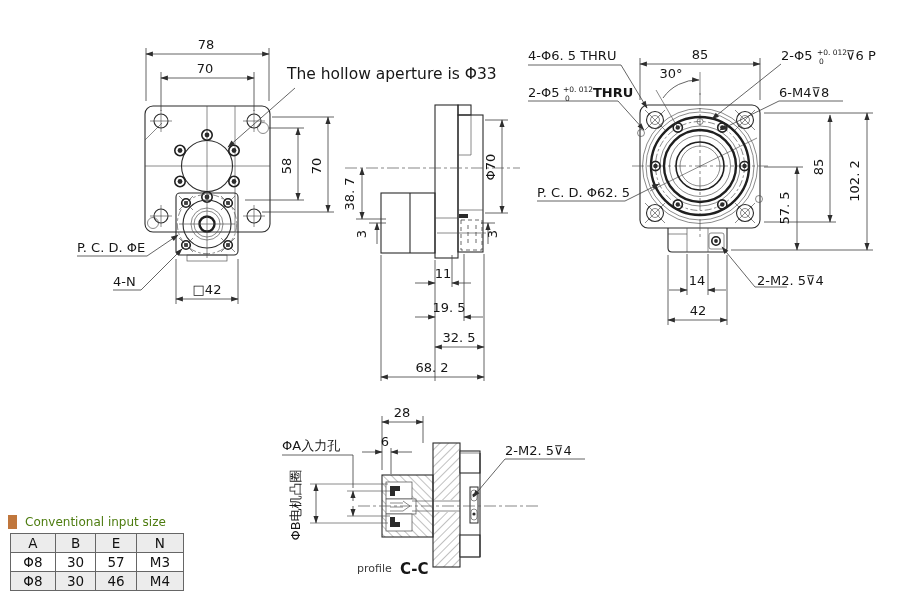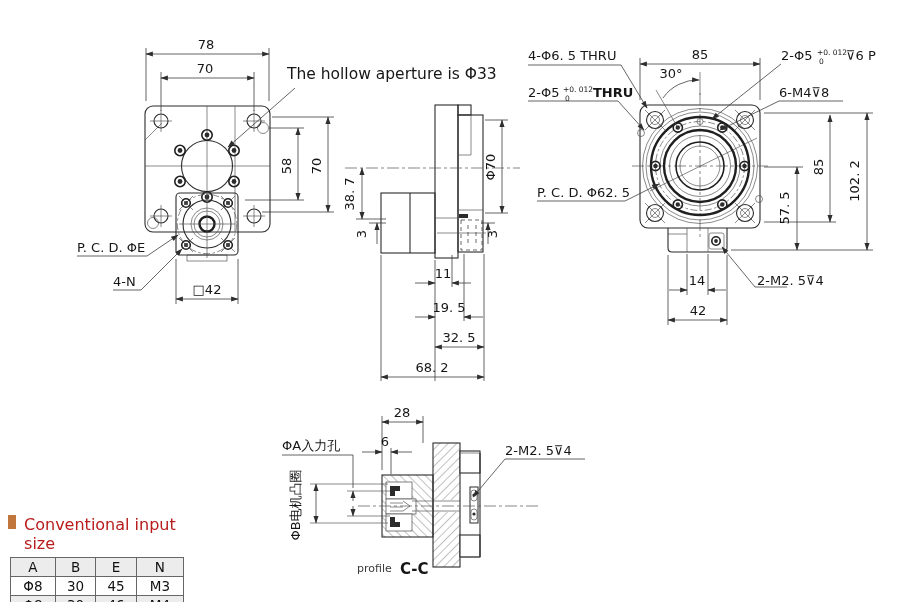--- a/index.html
+++ b/index.html
@@ -14,21 +14,21 @@
   .cl{fill:none;stroke:#555;stroke-width:.7;stroke-dasharray:12 3 3 3}
   .cls{fill:none;stroke:#555;stroke-width:.7;stroke-dasharray:7 2.5 2.5 2.5}
   .hid{fill:none;stroke:#444;stroke-width:.8;stroke-dasharray:4 3}
   .t{font-size:13px;fill:#161616}
   .t2{font-size:15.5px;fill:#161616}
   .ts{font-size:7.5px;fill:#161616}
   .tc{font-size:11px;fill:#3a3a3a}
   .tb{font-size:15px;font-weight:bold;fill:#161616}
   .mid{text-anchor:middle}
   .legend{position:absolute;left:8px;top:515px;width:184px}
-  .legend-title{display:flex;align-items:flex-start;gap:8px;font-size:16px;color:#b91c1c;margin:0 0 4px 0}
+  .legend-title{display:flex;align-items:center;gap:8px;font-size:12px;color:#4d7c0f;margin:0 0 4px 0}
   .bullet{width:9px;height:14px;display:inline-block;background:#c0763c}
   .legend table{border-collapse:collapse;width:174px;margin-left:2px}
   .legend th,.legend td{border:1px solid #666;text-align:center;font-size:13.5px;
     padding:1px 0;color:#111;height:15px}
   .legend th{background:#ececec;font-weight:normal}
   .legend tr.alt td{background:#ececec}
 </style>
 </head>
 <body>
 
@@ -443,21 +443,21 @@
         <th>A</th>
         <th>B</th>
         <th>E</th>
         <th>N</th>
       </tr>
     </thead>
     <tbody>
       <tr>
         <td>Φ8</td>
         <td>30</td>
-        <td>45</td>
+        <td>57</td>
         <td>M3</td>
       </tr>
       <tr class="alt">
         <td>Φ8</td>
         <td>30</td>
         <td>46</td>
         <td>M4</td>
       </tr>
     </tbody>
   </table>

